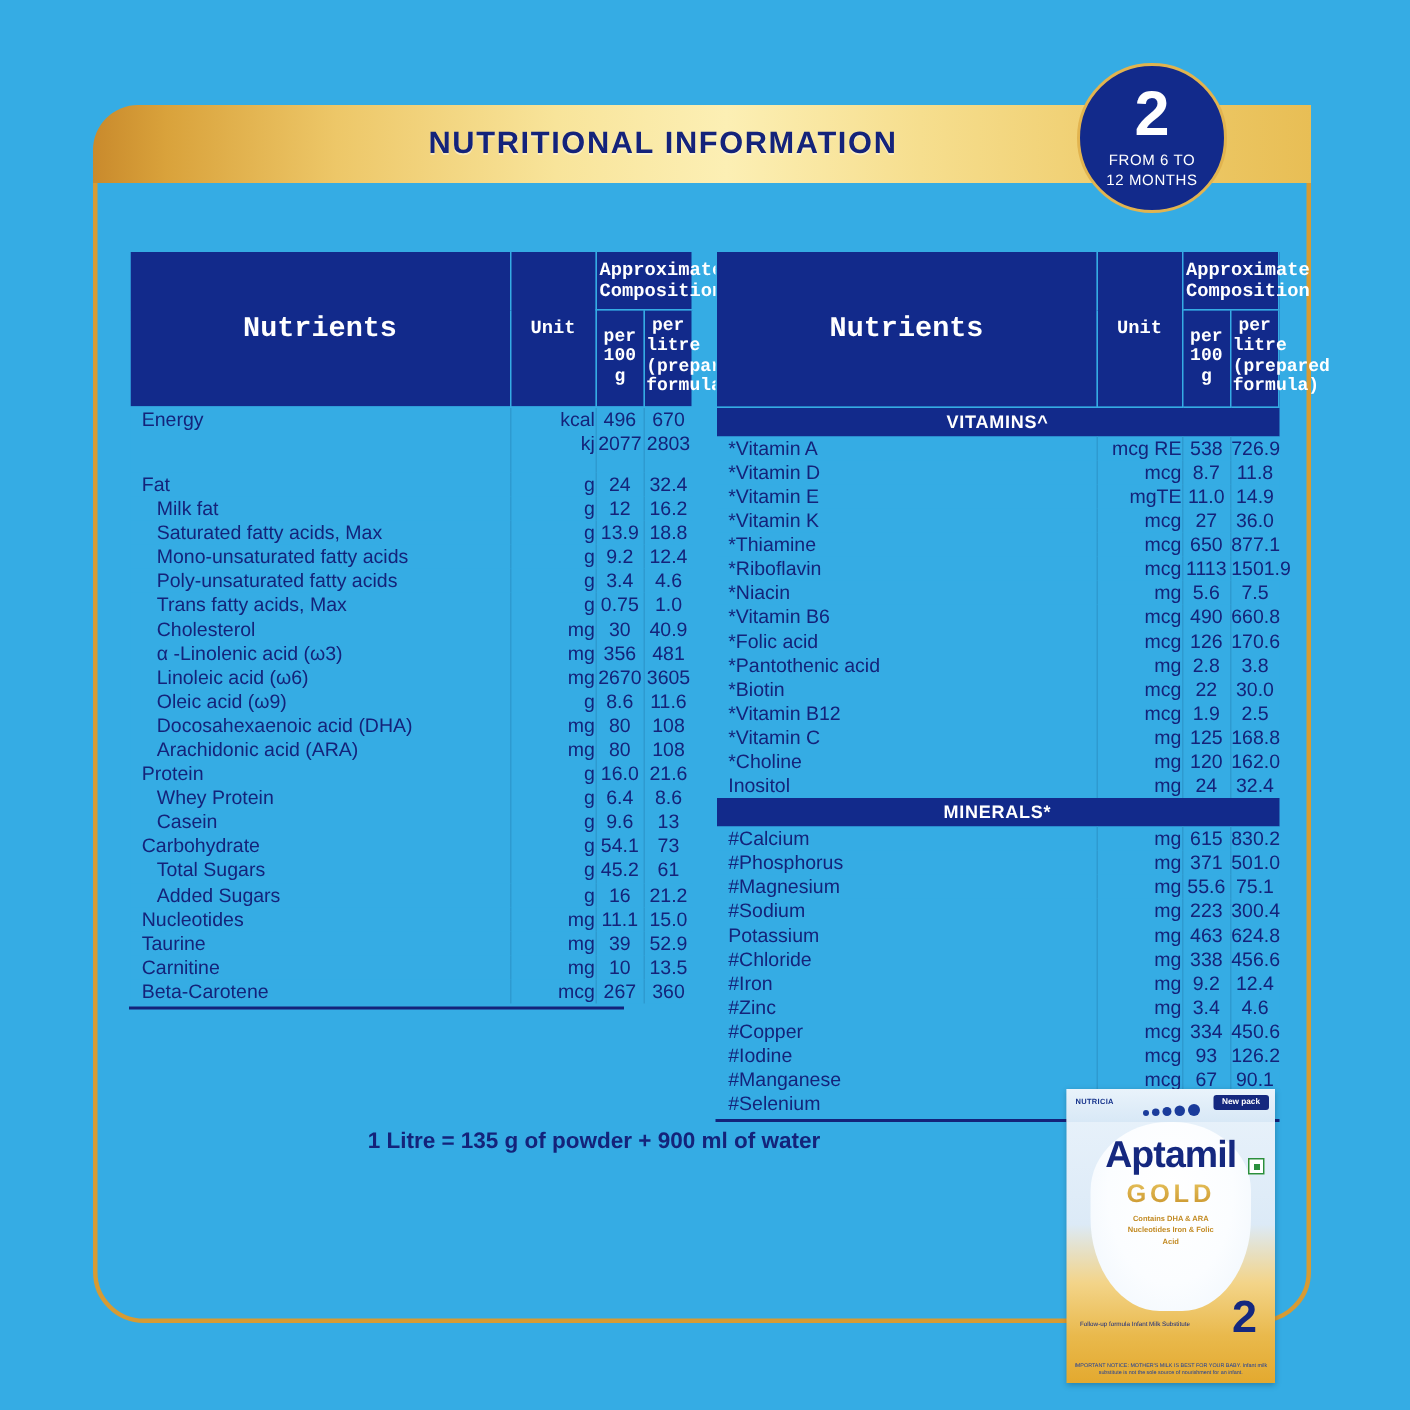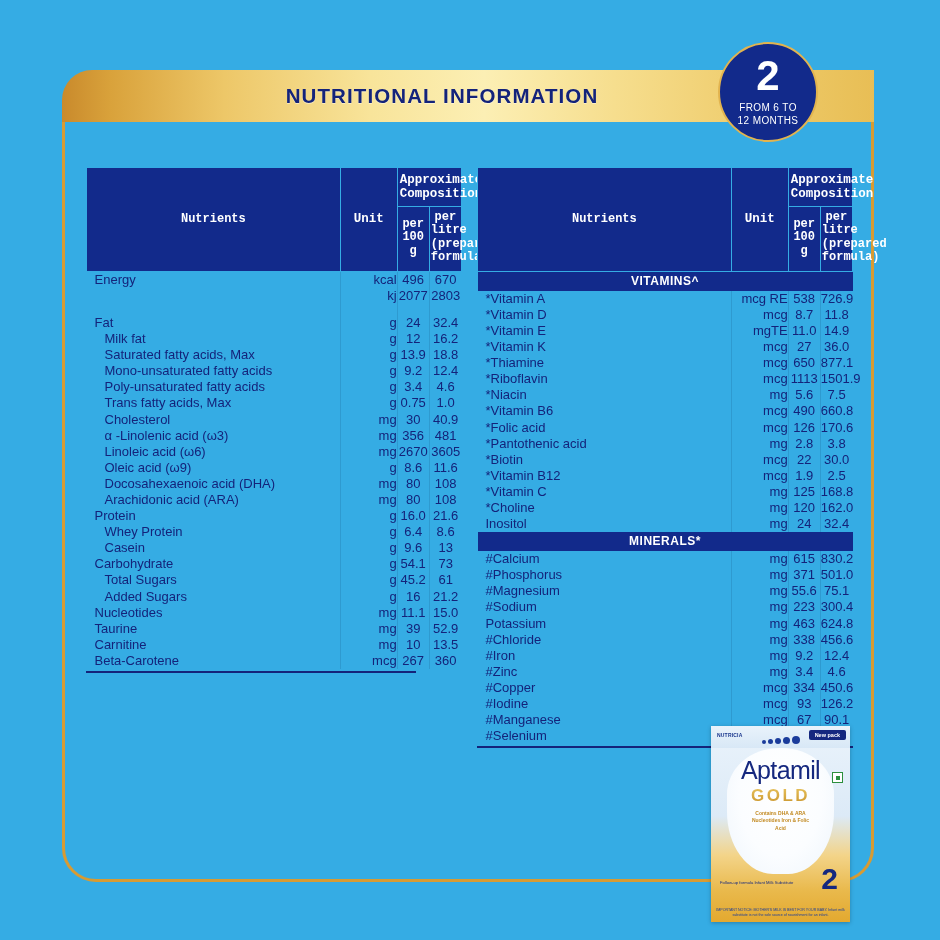--- a/index.html
+++ b/index.html
@@ -65,21 +65,21 @@
     border:1px solid #35ACE4;
     padding:0;
     font-family:Liberation Mono, monospace;
   }
   .th-nutrients{width:204px;}
   .th-unit{width:45px;}
   .th-per100{width:47px;}
   .th-perlitre{width:78px;}
 
   .h-approx{line-height:1.12;padding:5px 2px 5px;}
-  .h-nutrients{font-size:12px;}
+  .h-nutrients{font-size:19px;}
   .h-sub{line-height:1.12;padding:4px 1px 6px;font-size:12px;}
 
   .sect td{
     background:#122A8B;color:#fff;
     font-size:12px;font-weight:bold;letter-spacing:.5px;
     text-align:center;padding:2px 0 3px;
     border:none;
   }
 
   tbody tr.data td{
@@ -141,21 +141,21 @@
   }
   .pack-dots{position:absolute;left:50%;top:10px;transform:translateX(-50%);display:flex;gap:2px;align-items:flex-end;}
   .pack-dots i{display:block;background:#1B3C9B;border-radius:50%;}
   .pack-dots i:nth-child(1){width:4px;height:4px;}
   .pack-dots i:nth-child(2){width:5px;height:5px;}
   .pack-dots i:nth-child(3){width:6px;height:6px;}
   .pack-dots i:nth-child(4){width:7px;height:7px;}
   .pack-dots i:nth-child(5){width:8px;height:8px;}
   .pack-aptamil{
     position:absolute;left:0;top:30px;width:100%;text-align:center;
-    color:#15287F;font-size:25px;font-weight:normal;letter-spacing:-.6px;
+    color:#15287F;font-size:25px;font-weight:bold;letter-spacing:-.6px;
   }
   .pack-gold{
     position:absolute;left:0;top:60px;width:100%;text-align:center;
     font-size:17px;font-weight:bold;letter-spacing:2.5px;
     background:linear-gradient(180deg,#E8C45E,#C8922A);
     -webkit-background-clip:text;background-clip:text;color:transparent;
   }
   .pack-claims{
     position:absolute;left:50%;top:84px;transform:translateX(-50%);
     width:62px;text-align:center;color:#C28A22;font-size:5px;font-weight:bold;line-height:1.45;
@@ -560,20 +560,21 @@
             <td class="name">#Selenium</td>
             <td class="unit">mcg</td>
             <td class="v1">28</td>
             <td class="v2">38.4</td>
           </tr>
         </tbody>
     </table>
     <div class="tbl-foot"></div>
   </div>
 
+  <div class="note">1 Litre = 135 g of powder + 900 ml of water</div>
 
   <div class="pack">
     <div class="pack-top"></div>
     <div class="pack-brandsm">NUTRICIA</div>
     <div class="pack-newpack">New pack</div>
     <div class="pack-shield"></div>
     <div class="pack-dots">
         <i></i>
         <i></i>
         <i></i>

